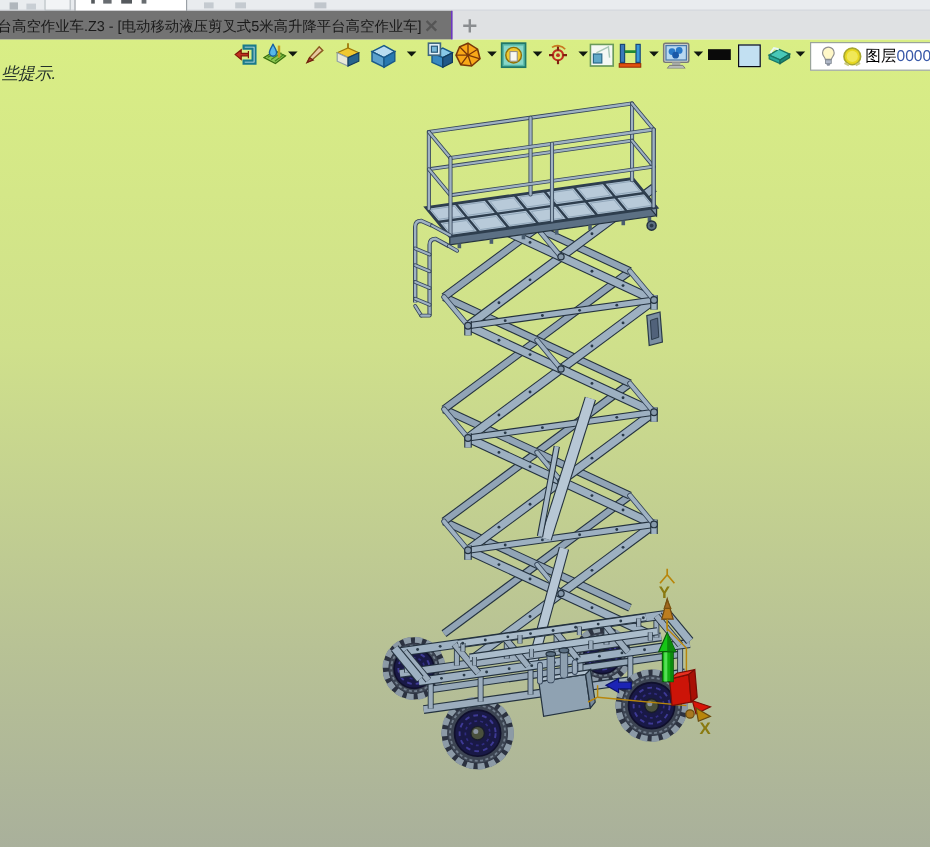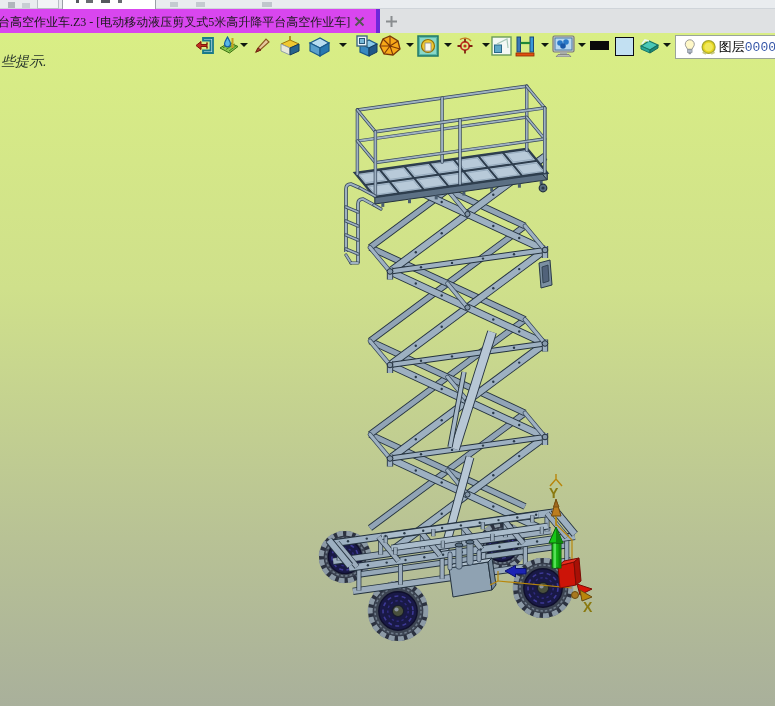--- a/index.html
+++ b/index.html
@@ -1,17 +1,17 @@
 <!DOCTYPE html>
 <html><head><meta charset="utf-8">
 <style>
 html,body{margin:0;padding:0;width:775px;height:706px;overflow:hidden;font-family:"Liberation Sans",sans-serif;}
 #top{position:absolute;left:0;top:0;width:775px;height:8px;background:#e9ecef;border-bottom:1px solid #cfd4d9;}
 #tabs{position:absolute;left:0;top:9px;width:775px;height:24px;background:#dfe1e3;}
-#tab{position:absolute;left:0;top:0;width:376px;height:24px;background:#d946ef;border-right:4px solid #6d28d9;font-family:Liberation Serif, serif;}
+#tab{position:absolute;left:0;top:0;width:376px;height:24px;background:#737373;border-right:1px solid #6d28d9;}
 #tabtxt{position:absolute;left:-2px;top:5px;font-size:12px;color:#1a1a1a;white-space:nowrap;}
 #vp{position:absolute;left:0;top:33px;width:775px;height:673px;background:linear-gradient(#d9ee85 0%,#cfe08b 38%,#b8c295 75%,#a9b09b 100%);font-style:italic;}
 </style></head>
 <body>
 <div id="top">
  <div style="position:absolute;left:8px;top:2px;width:7px;height:6px;background:#b0b6bc"></div>
  <div style="position:absolute;left:22px;top:3px;width:8px;height:5px;background:#c8ced4"></div>
  <div style="position:absolute;left:37px;top:-4px;width:20px;height:11px;background:#f2f4f6;border:1px solid #b8bec4"></div>
  <div style="position:absolute;left:62px;top:-6px;width:92px;height:14px;background:#ffffff;border:1px solid #9aa0a6"></div>
  <div style="position:absolute;left:76px;top:0px;width:3px;height:3px;background:#55595d"></div>
@@ -125,21 +125,21 @@
 <svg width="15" height="18" viewBox="0 0 15 18" style="margin-left:7px">
       <path d="M7.5 1 a5 5 0 0 1 5 5 c0 2.5-2 3.5-2.4 5.5 h-5.2 C4.5 9.5 2.5 8.5 2.5 6 a5 5 0 0 1 5-5 Z" fill="#fff8c8" stroke="#909090" stroke-width="1"></path>
       <rect x="5" y="12" width="5" height="3" fill="#b0b8c8" stroke="#808890" stroke-width="0.7"></rect>
       <path d="M5.5 15 h4 l-1 2 h-2 z" fill="#8890a0"></path>
     </svg>
 <svg width="19" height="18" viewBox="0 0 20 18" style="margin-left:3px">
       <circle cx="10" cy="9" r="7.5" fill="#e8d820" stroke="#a8a830" stroke-width="1.5"></circle>
       <circle cx="10" cy="9" r="5" fill="#f0e858" stroke="none"></circle>
       <path d="M3 15 l4 2 M17 15 l-4 2" stroke="#c8c880" stroke-width="2"></path>
     </svg>
-<span style="font-family:Liberation Mono, monospace;font-size:13px;color:#000;margin-left:2px;white-space:nowrap">图层<span style="color:#3858a8">0000</span></span>
+<span style="font-family:Liberation Sans, sans-serif;font-size:13px;color:#000;margin-left:2px;white-space:nowrap">图层<span style="color:#3858a8">0000</span></span>
   </div>
 <svg width="775" height="706" viewBox="0 0 775 706" style="position:absolute;left:0;top:0">
     <defs>
       <clipPath id="clipdeck">
         <polygon points="0,706 0,190 356,174 530,150 775,150 775,706"></polygon>
       </clipPath>
     </defs>
     <g clip-path="url(#clipdeck)">
       <line x1="370.0" y1="528.0" x2="525.0" y2="413.0" stroke="#24323f" stroke-width="6.8" stroke-linecap="butt"></line>
       <line x1="370.0" y1="528.0" x2="525.0" y2="413.0" stroke="#91a4b6" stroke-width="5.0" stroke-linecap="butt"></line>

